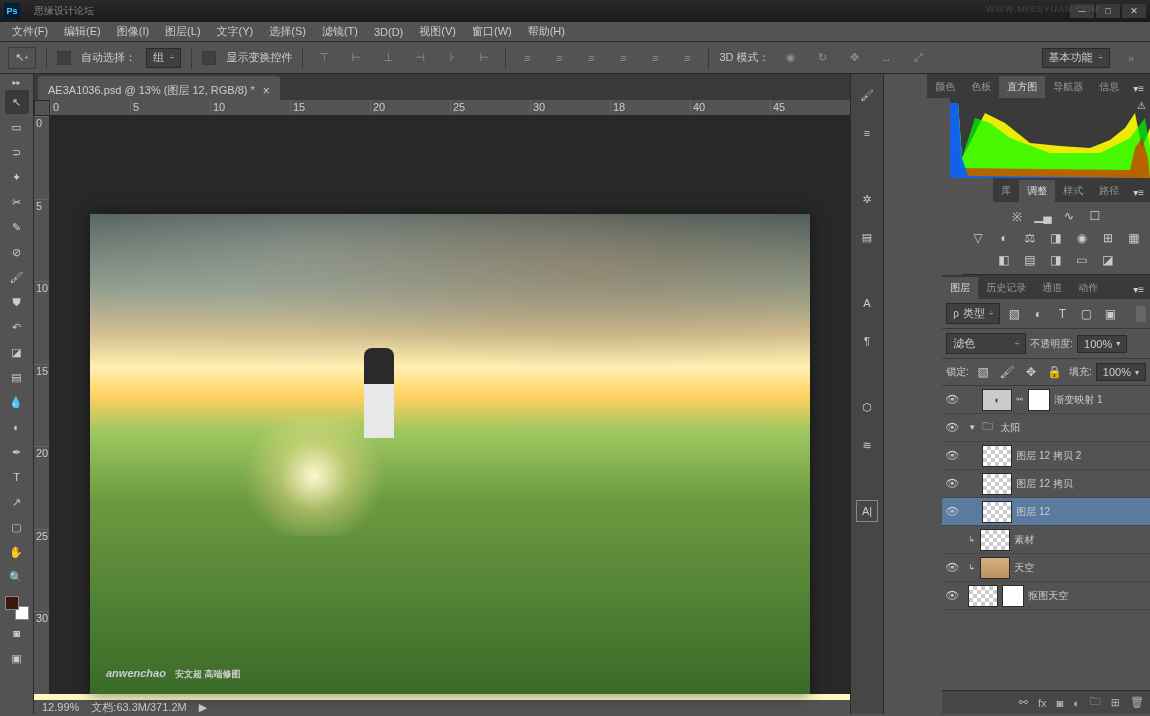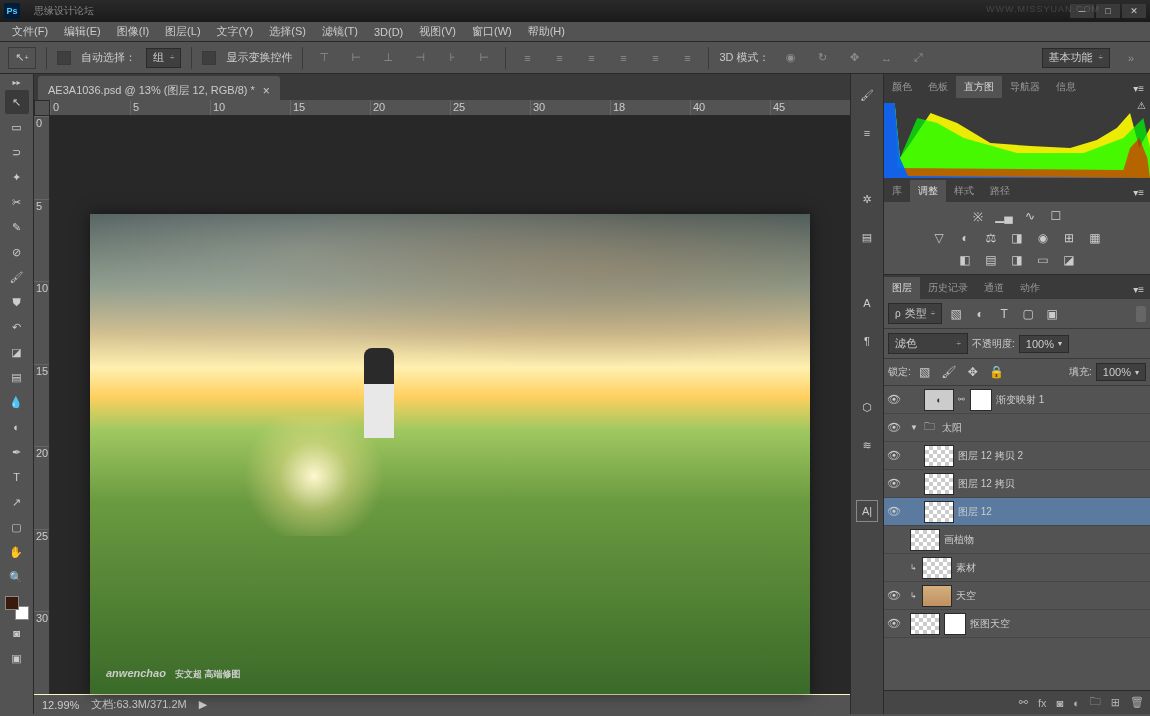--- a/index.html
+++ b/index.html
@@ -34,26 +34,26 @@
 .ruler-h span { flex: 1; border-left: 1px solid #666; padding: 1px 2px; }
 .ruler-v { position: absolute; top: 16px; left: 0; bottom: 0; width: 16px; background: #535353; border-right: 1px solid #2a2a2a; display: flex; flex-direction: column; font-size: 8px; color: #999; }
 .ruler-v span { flex: 1; border-top: 1px solid #666; padding: 0 2px; }
 .canvas { position: absolute; top: 16px; left: 16px; right: 0; bottom: 0; display: flex; align-items: flex-end; justify-content: center; font-weight: bold; }
 .photo { width: 720px; height: 480px; background: linear-gradient(180deg,#4a5a5a 0%,#8a9a8a 15%,#d4c090 25%,#fff0b0 32%,#ffd060 38%,#a0c860 45%,#6a9a40 60%,#3a6a28 100%); position: relative; box-shadow: 0 0 15px rgba(0,0,0,0.5); overflow: hidden; }
 .sun { position: absolute; top: 42%; left: 20%; width: 160px; height: 120px; background: radial-gradient(circle,#fff8d0,rgba(255,230,150,0.4),transparent 70%); }
 .clouds { position: absolute; top: 0; left: 0; right: 0; height: 40%; background: radial-gradient(ellipse at 70% 30%,rgba(160,130,100,0.5),transparent 50%), radial-gradient(ellipse at 30% 20%,rgba(180,180,170,0.4),transparent 50%); }
 .couple { position: absolute; top: 28%; left: 38%; width: 30px; height: 90px; background: linear-gradient(#2a2a2a 0 40%,#e8e8e8 40% 100%); border-radius: 8px 8px 0 0; }
 .watermark { position: absolute; bottom: 12px; left: 16px; font-family: cursive; font-size: 20px; color: rgba(255,255,255,0.6); font-style: italic; }
 .watermark small { font-size: 9px; font-family: sans-serif; display: inline-block; margin-left: 4px; font-style: normal;}
-.statusbar { height: 20px; background: #535353; border-top: 1px solid #fef9c3; display: flex; align-items: center; padding: 0 8px; gap: 12px; font-size: 10px; }
+.statusbar { height: 20px; background: #535353; border-top: 6px solid #fef9c3; display: flex; align-items: center; padding: 0 8px; gap: 12px; font-size: 10px; }
 .panels { width: 300px; background: #535353; display: flex; }
 .panel-icons { width: 34px; background: #464646; border-left: 1px solid #2a2a2a; border-right: 1px solid #2a2a2a; display: flex; flex-direction: column; align-items: center; padding-top: 10px; gap: 16px; }
 .picon { width: 22px; height: 22px; display: flex; align-items: center; justify-content: center; cursor: pointer; }
 .picon-spacer { height: 12px; }
-.panel-col { flex: 1; display: flex; flex-direction: column; }
+.panel-col { flex: 1; display: flex; flex-direction: column; align-items: flex-end; }
 .panel-tabs { height: 24px; display: flex; align-items: flex-end; background: #3a3a3a; }
 .ptab { padding: 4px 8px; cursor: pointer; font-size: 10px; color: #999; }
 .ptab.act { background: #535353; color: #ddd; }
 .ptab-menu { margin-left: auto; padding: 4px 6px; cursor: pointer; font-size: 10px; }
 .histogram { height: 80px; background: #3a3a3a; position: relative; margin: 0; }
 .hist-svg { width: 100%; height: 100%; }
 .hist-warn { position: absolute; top: 2px; right: 4px; font-size: 10px; }
 .adj-panel { padding: 6px; display: flex; flex-direction: column; gap: 6px; border-bottom: 1px solid #2a2a2a;}
 .adj-row { display: flex; gap: 6px; justify-content: center; align-items: center; }
 .adj-ic { width: 20px; height: 16px; display: flex; align-items: center; justify-content: center; cursor: pointer; font-size: 12px;}
@@ -367,26 +367,20 @@
             </div>
             <div class="layer-row sel">
               <span class="eye">👁</span>
               <span class="indent" style="width:14px"></span>
               <div class="thumb trans"></div>
               <span class="lname">图层 12</span>
             </div>
             <div class="layer-row">
               <span class="eye"></span>
               <span class="indent" style="width:0px"></span>
-              <div class="thumb trans"></div>
-              <span class="lname">画植物</span>
-            </div>
-            <div class="layer-row">
-              <span class="eye"></span>
-              <span class="indent" style="width:0px"></span>
               <span class="link-ic">↳</span>
               <div class="thumb trans"></div>
               <span class="lname">素材</span>
             </div>
             <div class="layer-row">
               <span class="eye">👁</span>
               <span class="indent" style="width:0px"></span>
               <span class="link-ic">↳</span>
               <div class="thumb sky"></div>
               <span class="lname">天空</span>

